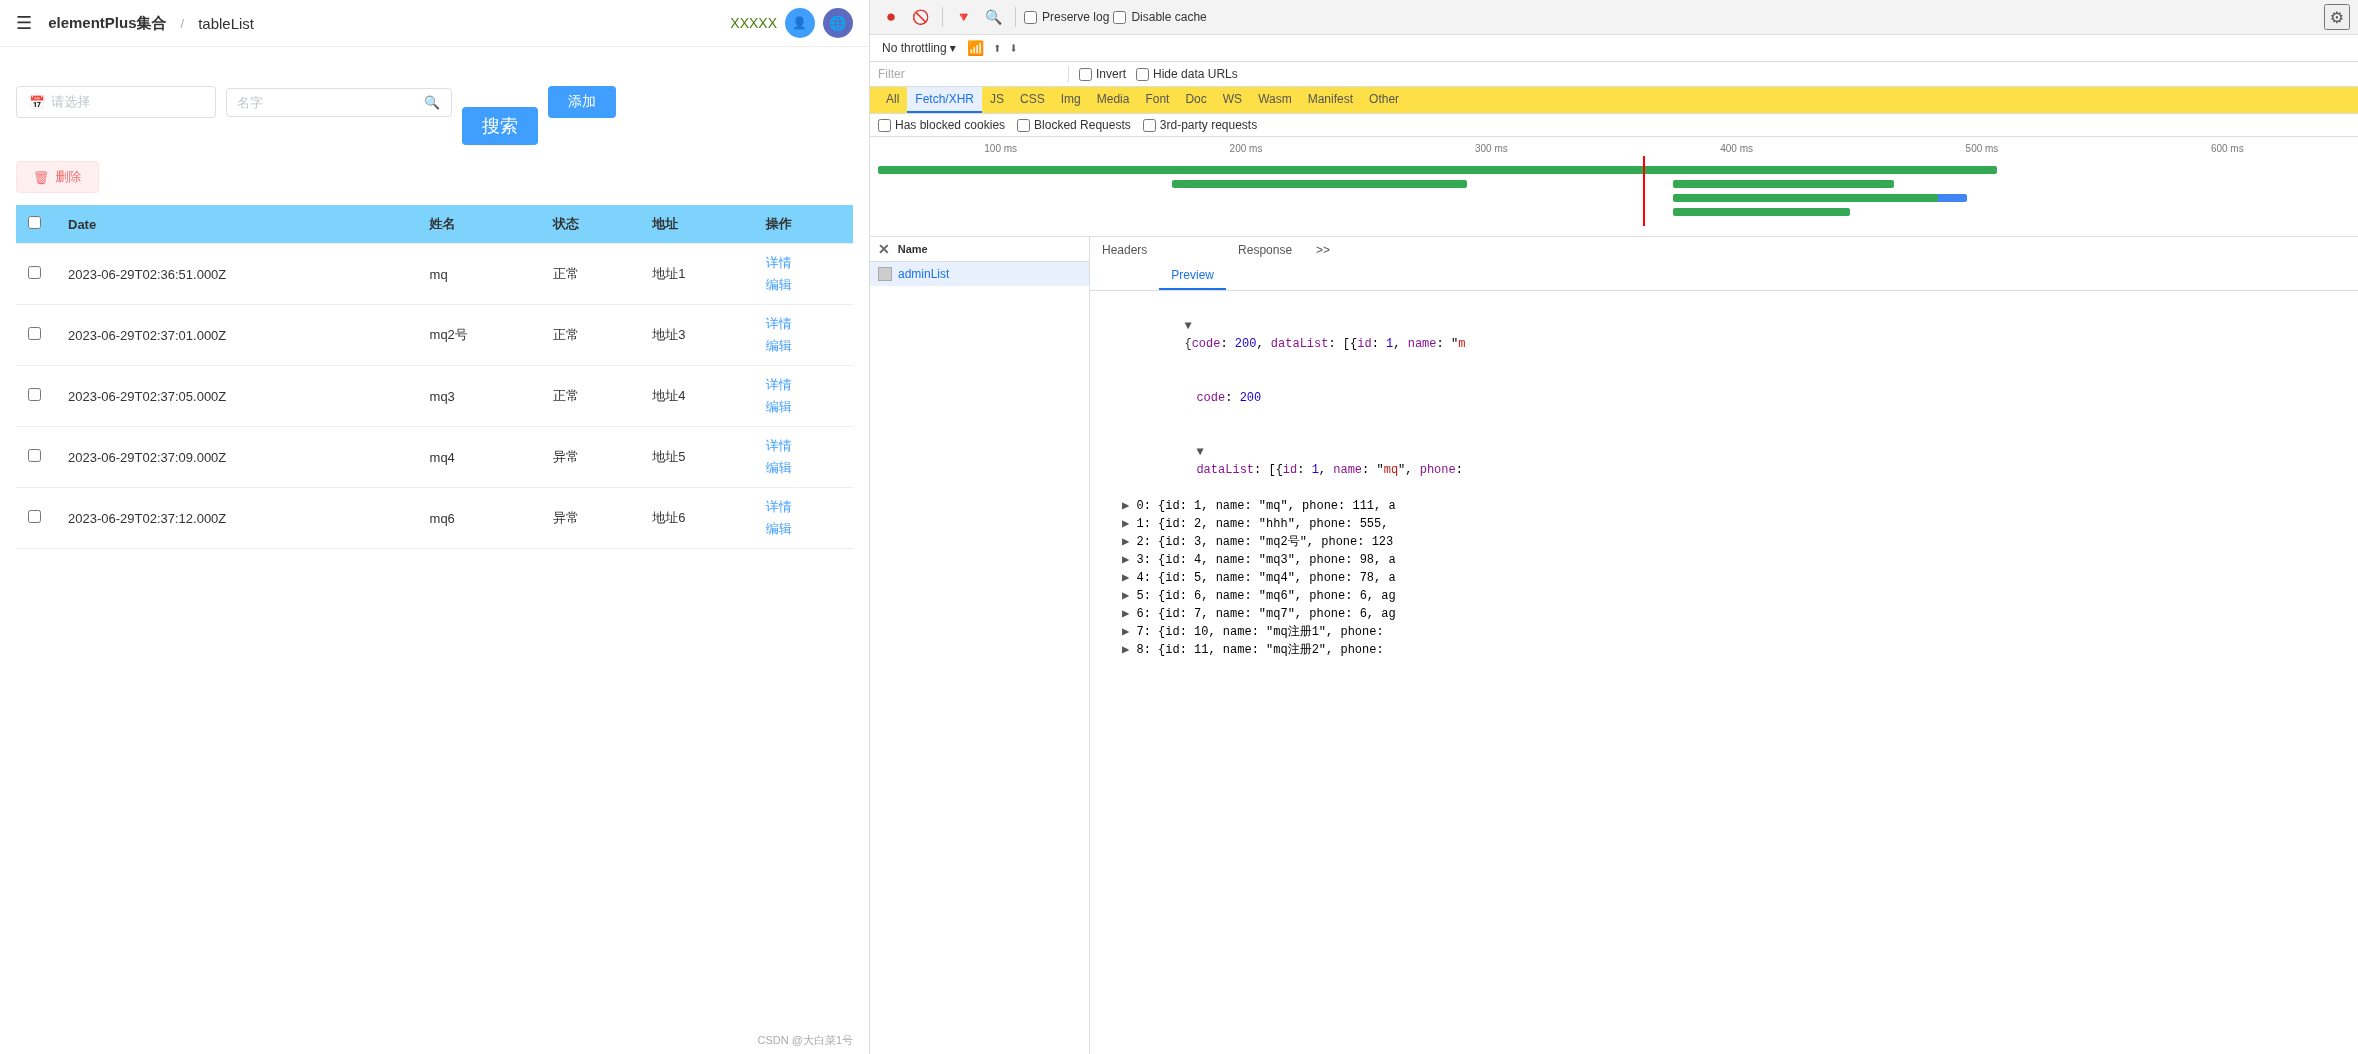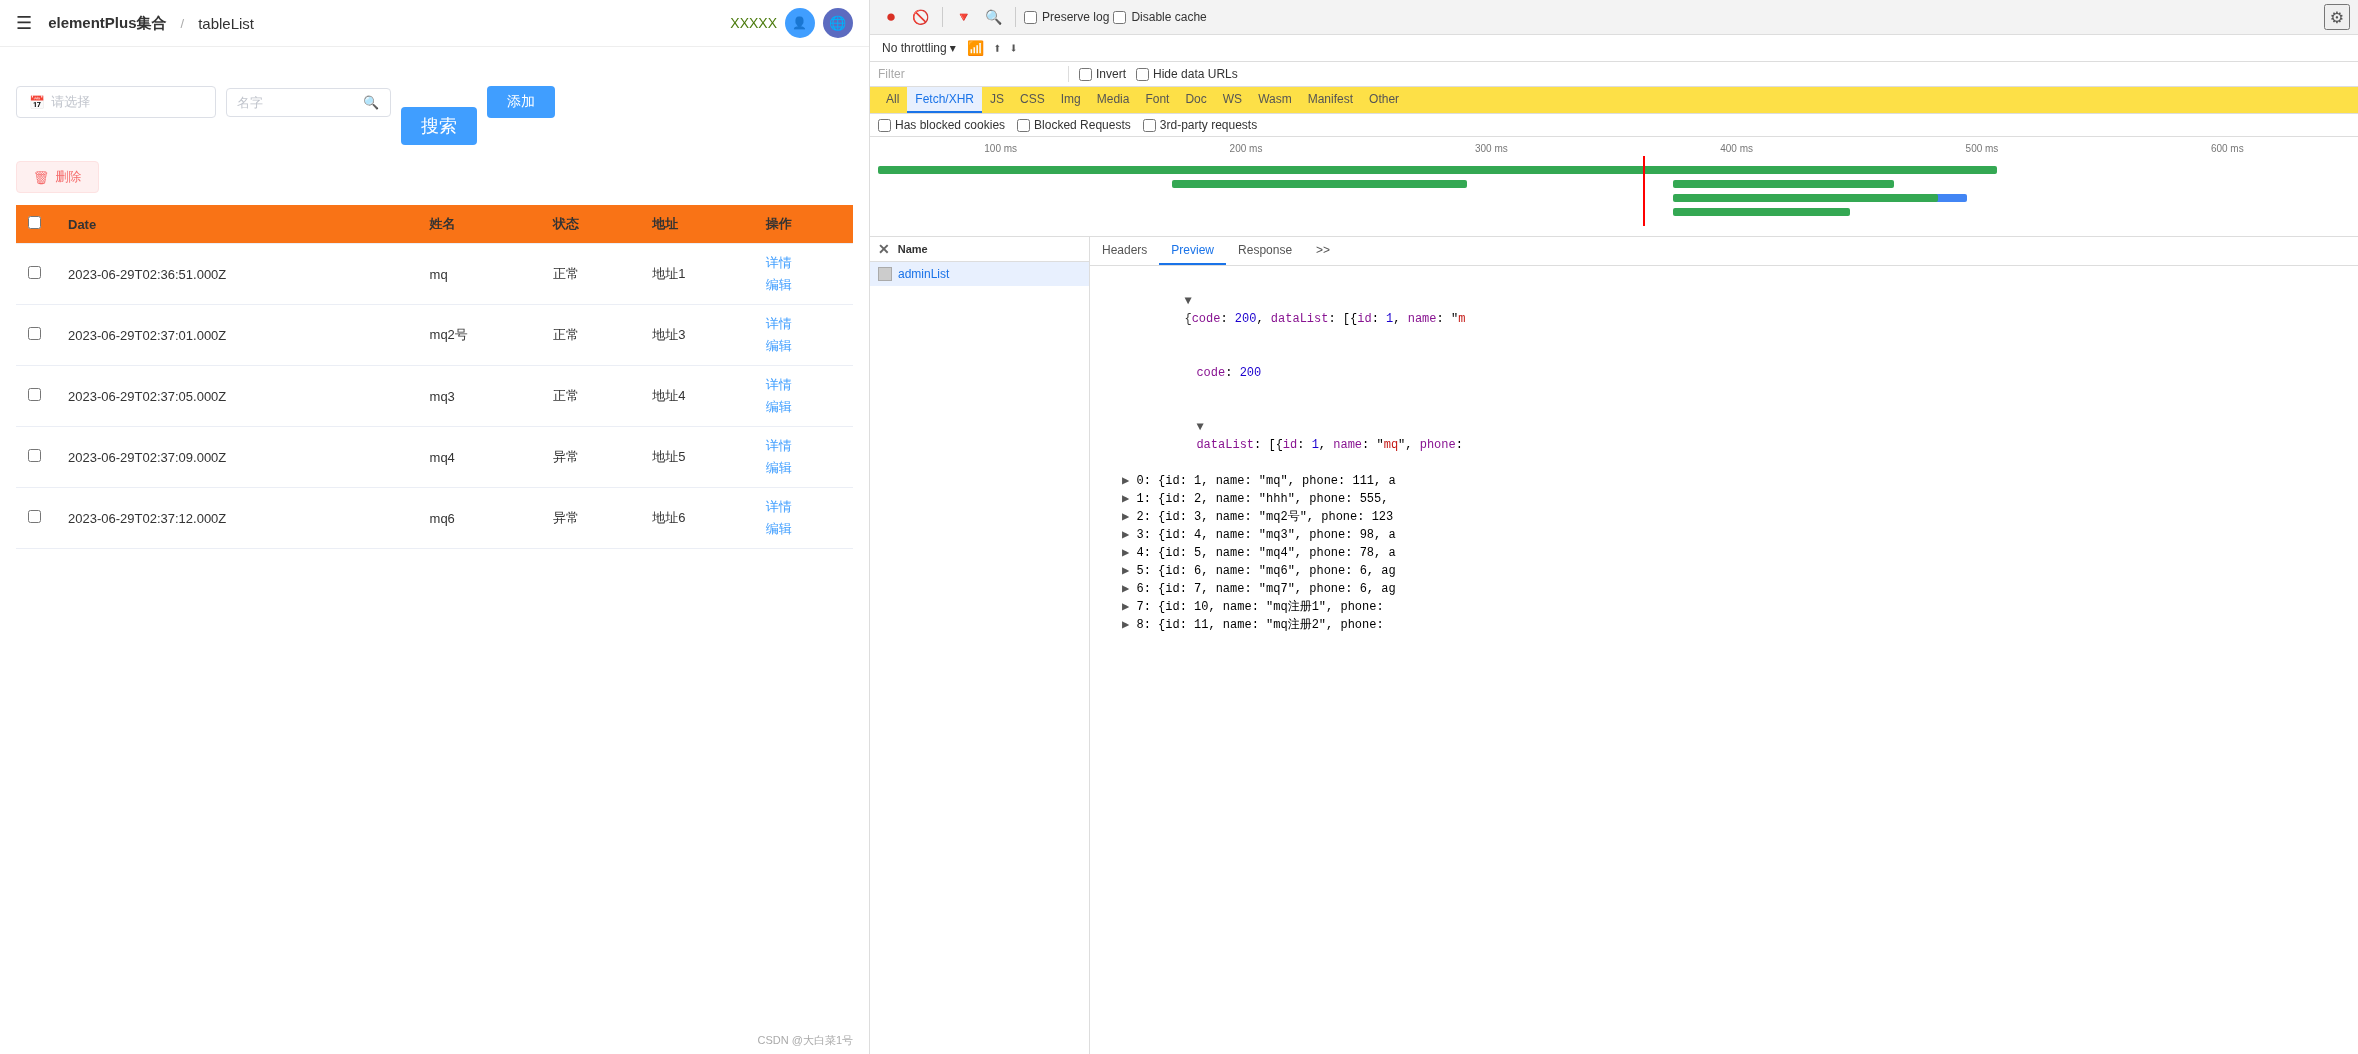--- a/index.html
+++ b/index.html
@@ -18,35 +18,35 @@
     .header-subtitle { color: #333; font-size: 15px; }
     .header-right { margin-left: auto; display: flex; align-items: center; gap: 8px; }
     .header-user { color: #4d7c0f; font-size: 14px; }
     .header-avatar { width: 30px; height: 30px; border-radius: 50%; background: #409EFF; display: flex; align-items: center; justify-content: center; color: white; font-size: 12px; }
     .header-icon-circle { width: 30px; height: 30px; border-radius: 50%; background: #5C6BC0; display: flex; align-items: center; justify-content: center; color: white; font-size: 14px; }
 
     
     .toolbar { display: flex; align-items: center; padding: 12px 16px; gap: 10px; }
     .date-picker { display: flex; align-items: center; gap: 6px; border: 1px solid #dcdfe6; border-radius: 4px; padding: 6px 12px; width: 200px; color: #c0c4cc; font-size: 13px; cursor: pointer; }
     .date-picker-icon { color: #c0c4cc; }
-    .name-input { display: flex; align-items: center; border: 1px solid #dcdfe6; border-radius: 4px; padding: 6px 10px; width: 165px; gap: 22px; }
+    .name-input { display: flex; align-items: center; border: 1px solid #dcdfe6; border-radius: 4px; padding: 6px 10px; width: 226px; gap: 22px; }
     .name-input input { border: none; outline: none; font-size: 13px; width: 100%; color: #333; }
     .name-input input::placeholder { color: #c0c4cc; }
     .search-icon { color: #c0c4cc; cursor: pointer; }
     .btn-search { background: #409EFF; color: white; border: none; border-radius: 4px; padding: 7px 20px; font-size: 18px; cursor: pointer; margin-top: 48px; }
     .btn-add { background: #409EFF; color: white; border: none; border-radius: 4px; padding: 7px 20px; font-size: 14px; cursor: pointer; }
 
     
     .delete-bar { padding: 4px 16px 12px; }
     .btn-delete { background: #fef0f0; color: #f56c6c; border: 1px solid #fde2e2; border-radius: 4px; padding: 6px 16px; font-size: 13px; cursor: pointer; display: flex; align-items: center; gap: 6px; }
 
     
     .table-container { flex: 1; overflow-y: auto; padding: 0 16px; }
     table { width: 100%; border-collapse: collapse; }
-    thead tr { background: #f97316; }
+    thead tr { background: #7dd3fc; }
     th { text-align: left; padding: 10px 12px; font-weight: 600; color: #333; font-size: 13px; border-bottom: 1px solid #ebeef5; }
     td { padding: 10px 12px; color: #333; font-size: 13px; border-bottom: 1px solid #ebeef5; vertical-align: middle; }
     .checkbox-col { width: 40px; }
     .action-links { display: flex; flex-direction: column; gap: 4px; }
     .action-link { color: #409EFF; cursor: pointer; text-decoration: none; font-size: 13px; }
 
     
     .footer-watermark { text-align: right; padding: 6px 16px; font-size: 11px; color: #aaa; }
 
     
@@ -104,21 +104,21 @@
     .req-close-btn { cursor: pointer; color: #666; font-size: 14px; }
     .req-item { padding: 5px 8px; cursor: pointer; font-size: 12px; color: #333; font-family: Arial, sans-serif; display: flex; align-items: center; gap: 6px; }
     .req-item.selected { background: #e8f0fe; }
     .req-checkbox { width: 12px; height: 12px; border: 1px solid #aaa; display: inline-block; }
     .req-name { color: #1a73e8; }
 
     
     .detail-pane { flex: 1; display: flex; flex-direction: column; overflow: hidden; }
     .detail-tabs { display: flex; border-bottom: 1px solid #ddd; background: #fff; font-family: Arial, sans-serif; }
     .detail-tab { padding: 6px 12px; font-size: 12px; color: #555; cursor: pointer; border-bottom: 2px solid transparent; }
-    .detail-tab.active { color: #1a73e8; border-bottom: 2px solid #1a73e8; }
+    .detail-tab.active { color: #1a73e8; border-bottom: 2px solid #1a73e8; margin-top: 25px; }
 
     
     .json-response { flex: 1; overflow-y: auto; padding: 8px; font-family: 'Consolas', 'Courier New', monospace; font-size: 12px; background: #fff; }
     .json-line { line-height: 1.5; white-space: pre; }
     .json-key { color: #881391; }
     .json-num { color: #1c00cf; }
     .json-str { color: #c41a16; }
     .json-expand { color: #555; cursor: pointer; }
     .json-brace { color: #333; }
     .json-indent-1 { padding-left: 12px; }

